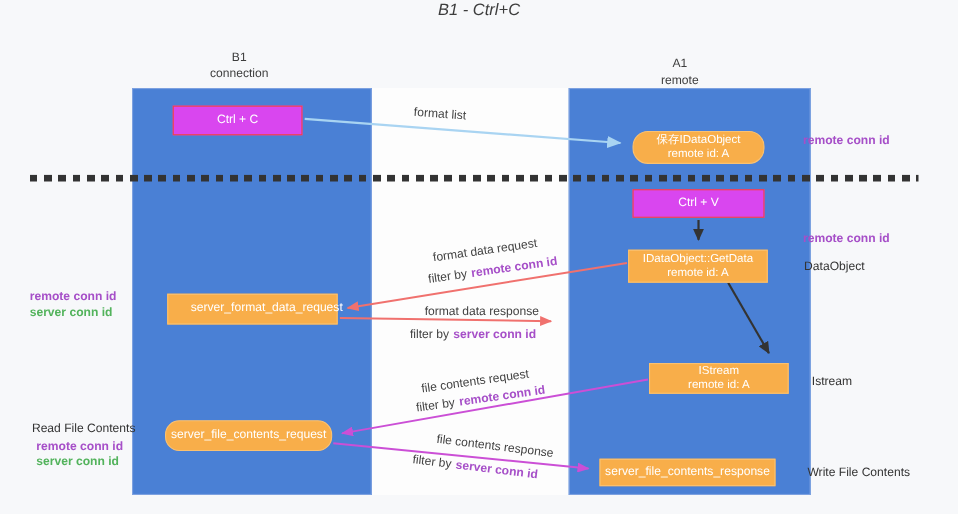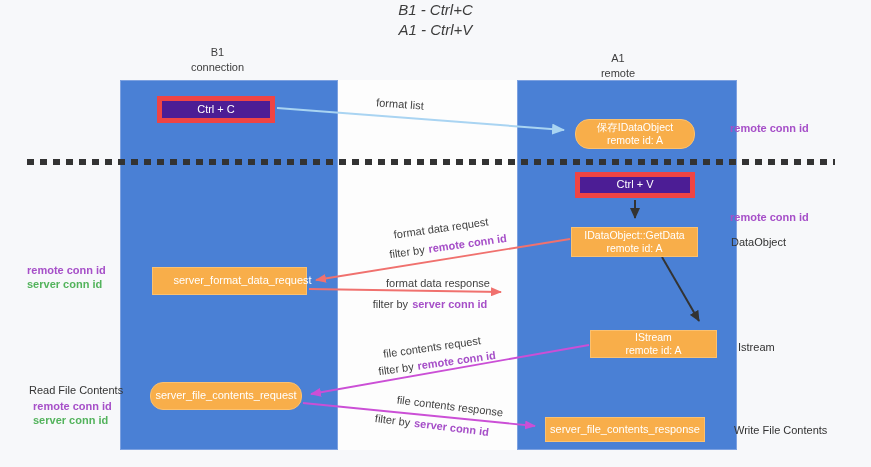--- a/index.html
+++ b/index.html
@@ -19,21 +19,21 @@
   }
   .lane{
     background:#4a80d5;border:1px solid #7da1e0;box-sizing:border-box;
   }
   .midstrip{background:#fdfdfd;}
   .node{
     box-sizing:border-box;color:#fff;display:flex;flex-direction:column;
     align-items:center;justify-content:center;text-align:center;
     font-size:11px;line-height:1.25;
   }
-  .node.green{background:#4c1d95;border:5px solid #ef4444;text-align:right;}
+  .node.green{background:#d946ef;border:1px solid #ef4444;text-align:right;}
   .node.orange{background:#f8ae4a;border:1px solid #fbc170;}
   .node .small{font-size:10.5px;}
   .dashline{
     height:6px;
     background:repeating-linear-gradient(90deg,#333 0 7px,transparent 7px 13px);
   }
   .edge-label{
     font-size:11px;color:#424242;white-space:nowrap;
     transform-origin:center center;
   }
@@ -47,21 +47,20 @@
   .rot-0{transform:translate(-50%,-50%);}
   svg.wires{position:absolute;left:0;top:0;pointer-events:none;}
 </style>
 </head>
 <body>
 
 <div class="canvas">
 
   <div class="abs title">
     <div>B1 - Ctrl+C</div>
-    <div>A1 - Ctrl+V</div>
   </div>
 
   <div class="abs col-header" style="left:120px;top:45px;width:195px;">
     <div>B1</div>
     <div>connection</div>
   </div>
   <div class="abs col-header" style="left:520px;top:51px;width:196px;">
     <div>A1</div>
     <div>remote</div>
   </div>

